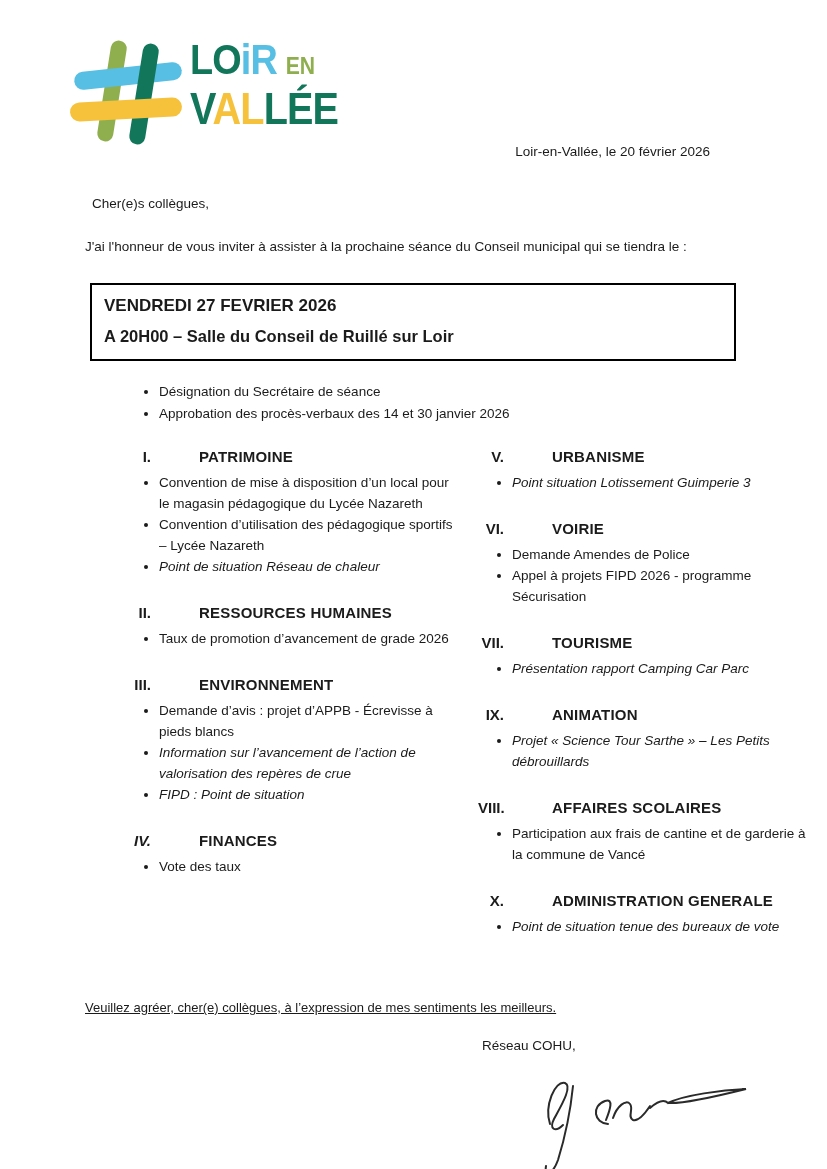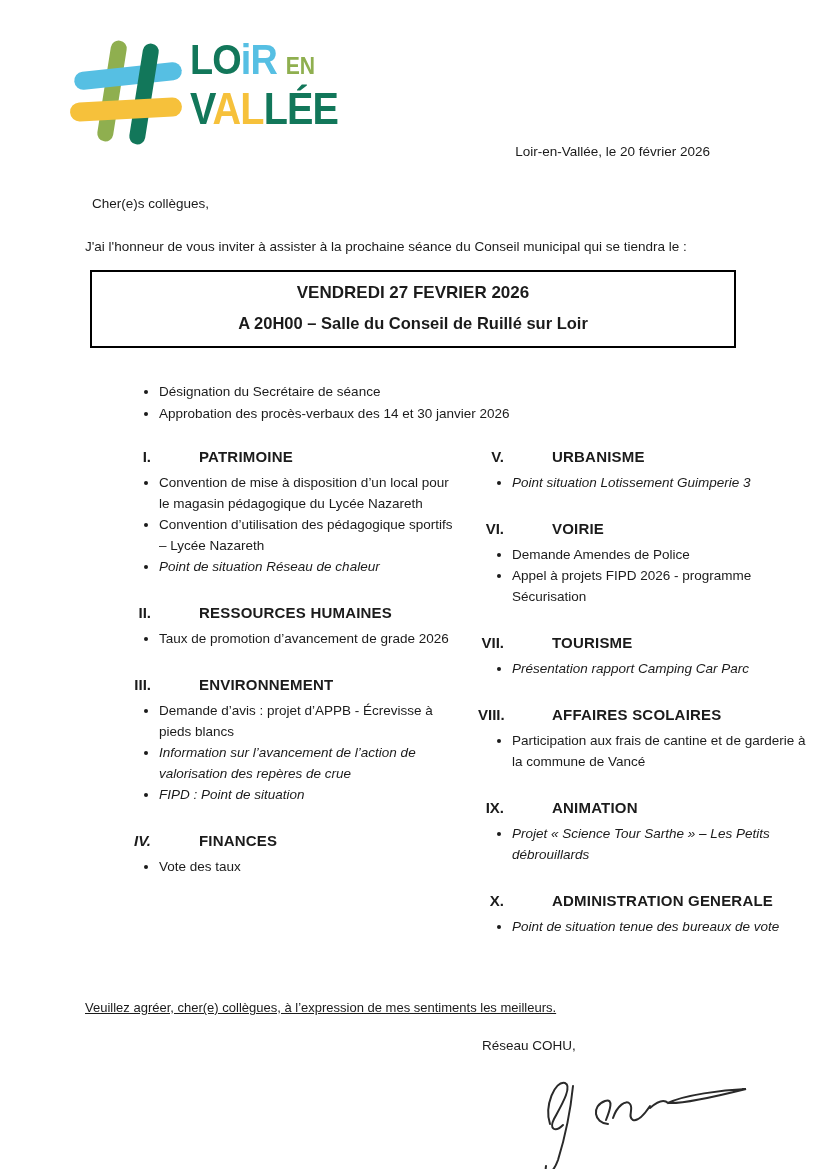--- a/index.html
+++ b/index.html
@@ -17,22 +17,22 @@
   .bar.horiz-yellow{left:-2px;top:60px;width:112px;height:19px;background:#F6C13B;border-radius:10px;transform:rotate(-3deg);}
   .logo-text{position:absolute;left:118px;top:2px;font-weight:bold;line-height:1;}
   .logo-line1{font-size:43px;letter-spacing:-1px;transform:scaleX(.88);transform-origin:left;white-space:nowrap;}
   .logo-en{font-size:24px;letter-spacing:0;margin-left:10px;}
   .logo-line2{font-size:45px;letter-spacing:-1px;margin-top:5px;transform:scaleX(.88);transform-origin:left;white-space:nowrap;}
   
   .date-line{position:absolute;top:144px;left:392px;width:318px;text-align:right;font-size:13.5px;}
   .salutation{position:absolute;top:196px;left:92px;font-size:13.5px;}
   .intro{position:absolute;top:239px;left:85px;width:660px;font-size:13.5px;}
   .meeting-box{
-    position:absolute;top:270px;left:90px;width:646px;border:2px solid #000;
-    text-align:center;padding:11px 0 13px 0;box-sizing:border-box;
+    position:absolute;top:283px;left:90px;width:646px;border:2px solid #000;
+    padding:11px 0 13px 12px;box-sizing:border-box;
   }
   .meeting-box .line1{font-weight:bold;font-size:17px;}
   .meeting-box .line2{font-weight:bold;font-size:16.5px;margin-top:11px;}
   .preliminary{position:absolute;top:381px;left:145px;}
   .preliminary ul{margin:0;padding-left:14px;font-size:13.5px;line-height:22px;}
   
   .agenda-col{position:absolute;top:448px;width:348px;}
   .col-left{left:125px;}
   .col-right{left:478px;}
   .section{margin-bottom:27px;}
@@ -148,34 +148,34 @@
       <div class="sec-heading">
         <span class="numeral">VII.</span>
         <span class="sec-title">TOURISME</span>
       </div>
       <ul class="items">
         <li class="it">Présentation rapport Camping Car Parc</li>
       </ul>
     </div>
     <div class="section">
       <div class="sec-heading">
+        <span class="numeral">IX.</span>
+        <span class="sec-title">ANIMATION</span>
+      </div>
+      <ul class="items">
+        <li class="it">Projet « Science Tour Sarthe » – Les Petits débrouillards</li>
+      </ul>
+    </div>
+    <div class="section">
+      <div class="sec-heading">
         <span class="numeral">VIII.</span>
         <span class="sec-title">AFFAIRES SCOLAIRES</span>
       </div>
       <ul class="items">
         <li>Participation aux frais de cantine et de garderie à la commune de Vancé</li>
-      </ul>
-    </div>
-    <div class="section">
-      <div class="sec-heading">
-        <span class="numeral">IX.</span>
-        <span class="sec-title">ANIMATION</span>
-      </div>
-      <ul class="items">
-        <li class="it">Projet « Science Tour Sarthe » – Les Petits débrouillards</li>
       </ul>
     </div>
     <div class="section">
       <div class="sec-heading">
         <span class="numeral">X.</span>
         <span class="sec-title">ADMINISTRATION GENERALE</span>
       </div>
       <ul class="items">
         <li class="it">Point de situation tenue des bureaux de vote</li>
       </ul>

